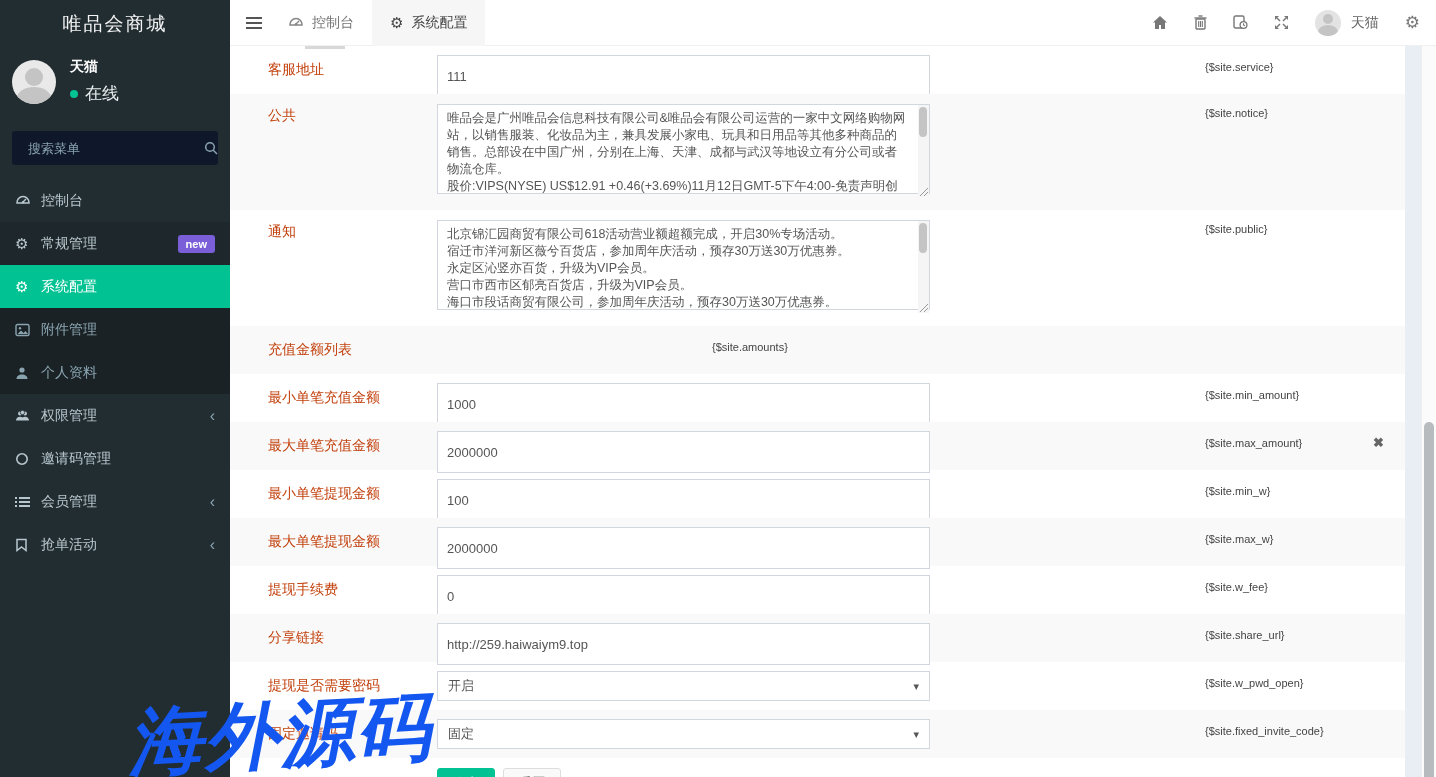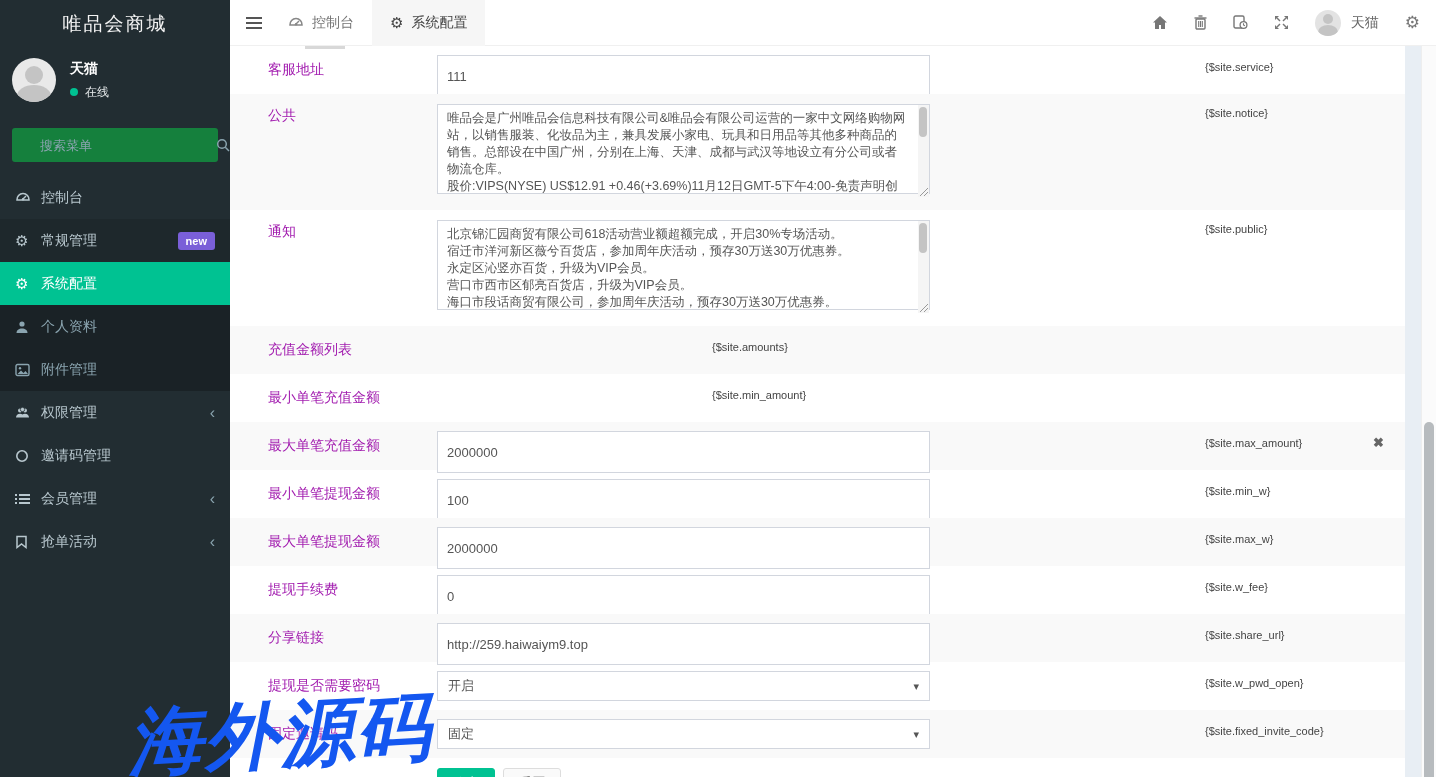--- a/index.html
+++ b/index.html
@@ -8,24 +8,24 @@
   
   .sidebar { position:absolute; left:0; top:0; width:230px; height:777px; background:#222d32; z-index:5; }
   .logo { height:48px; display:flex; align-items:center; justify-content:center;
           color:#f3f3f3; font-size:19px; letter-spacing:2px; }
   .user-panel { display:flex; align-items:center; padding:10px 12px 14px 12px; }
   .avatar { width:44px; height:44px; border-radius:50%; background:#e9e9e9; position:relative; overflow:hidden; flex:0 0 44px; }
   .avatar:before { content:""; position:absolute; left:13px; top:8px; width:18px; height:18px; border-radius:50%; background:#c4c4c4; }
   .avatar:after { content:""; position:absolute; left:5px; top:27px; width:34px; height:22px; border-radius:50%; background:#c4c4c4; }
   .user-info { margin-left:14px; }
   .user-name { color:#fff; font-size:14px; font-weight:bold; margin-bottom:6px; }
-  .user-status { color:#e8eced; font-size:12px; display:flex; align-items:center; }
+  .user-status { color:#e8eced; font-size:17px; display:flex; align-items:center; }
   .dot { width:8px; height:8px; border-radius:50%; background:#00c292; margin-right:7px; display:inline-block; }
-  .search-box { margin:12px 12px 14px 12px; background:#15803d; border-radius:3px; height:34px;
-                display:flex; align-items:center; padding:0 28px; }
+  .search-box { margin:12px 12px 14px 12px; background:#0f172a; border-radius:3px; height:34px;
+                display:flex; align-items:center; padding:0 16px; }
   .search-box input { flex:1; background:transparent; border:none; outline:none; color:#c9d4d9; font-size:13px; }
   .search-box input::placeholder { color:#8aa4af; }
   .menu { list-style:none; }
   .menu-item { height:43px; display:flex; align-items:center; padding:0 15px; color:#b8c7ce; font-size:14px; cursor:pointer; }
   .menu-item .mi-icon { width:26px; display:inline-flex; justify-content:flex-start; align-items:center; }
   .menu-item .chev { margin-left:auto; color:#8aa4af; font-size:16px; }
   .menu-item.parent-open { background:#1e282c; }
   .submenu { background:#1a2226; }
   .submenu .menu-item { color:#8aa4af; }
   .menu-item.active { background:#00c292; color:#fff; }
@@ -54,21 +54,21 @@
   .page-scrollbar { position:absolute; right:0; top:0; width:15px; bottom:0; background:#fbfbfb; border-left:1px solid #eee; }
   .page-scroll-thumb { position:absolute; left:2px; right:2px; top:422px; height:360px; background:#b7bbbe; border-radius:6px; }
 
   .cutoff-frag { position:absolute; left:75px; top:0; width:40px; height:3px; background:#d8d8d8; }
 
   .form { width:100%; }
   .frow { display:flex; align-items:flex-start; padding:0 0 0 38px; position:relative; }
   .frow.shade { background:#f9f9f9; }
   .frow.simple { height:48px; padding-top:9px; }
   .frow.tall { height:116px; padding-top:10px; }
-  .flabel { width:169px; font-size:14px; color:#a21caf; padding-top:6px; flex:0 0 169px; }
+  .flabel { width:169px; font-size:14px; color:#c2410c; padding-top:6px; flex:0 0 169px; }
   .frow.tall .flabel { padding-top:3px; }
   .fctl { width:493px; flex:0 0 493px; }
   .fvar { margin-left:275px; font-size:11px; color:#444; padding-top:6px; }
   .frow.tall .fvar { padding-top:3px; }
   .row-close { position:absolute; right:22px; top:13px; color:#666; font-size:13px; font-weight:bold; cursor:pointer; }
 
   .tinput { width:100%; height:42px; border:1px solid #d2d6de; background:#fff; font-size:13px; color:#555;
             padding:0 9px; outline:none; font-family:"Liberation Sans", sans-serif; }
   .ta-wrap { position:relative; width:493px; }
   .ttext { width:100%; height:90px; border:1px solid #d2d6de; background:#fff; font-size:12.5px; color:#555;
@@ -140,39 +140,39 @@
       <span>常规管理</span>
       <span class="badge-new">new</span>
     </li>
 
     <div class="submenu">
       <li class="menu-item active">
         <span class="mi-icon gear-glyph" style="color:#fff;">
             <span>⚙</span>
           </span>
         <span>系统配置</span>
-      </li>
-      <li class="menu-item">
-        <span class="mi-icon">
-          <svg width="14" height="14" viewBox="0 0 14 14">
-              <circle cx="7" cy="4" r="2.6" fill="#8aa4af"></circle>
-              <path d="M1.5 13c0-3 2.4-4.6 5.5-4.6S12.5 10 12.5 13z" fill="#8aa4af"></path>
-            </svg>
-        </span>
-        <span>个人资料</span>
       </li>
       <li class="menu-item">
         <span class="mi-icon">
           <svg width="15" height="14" viewBox="0 0 15 14">
               <rect x="1" y="1.5" width="13" height="11" rx="1.5" fill="none" stroke="#8aa4af" stroke-width="1.4"></rect>
               <circle cx="5" cy="5.3" r="1.2" fill="#8aa4af"></circle>
               <path d="M2.5 11l3.5-3.5 2.5 2.5 2-2 2.5 3z" fill="#8aa4af"></path>
             </svg>
         </span>
         <span>附件管理</span>
+      </li>
+      <li class="menu-item">
+        <span class="mi-icon">
+          <svg width="14" height="14" viewBox="0 0 14 14">
+              <circle cx="7" cy="4" r="2.6" fill="#8aa4af"></circle>
+              <path d="M1.5 13c0-3 2.4-4.6 5.5-4.6S12.5 10 12.5 13z" fill="#8aa4af"></path>
+            </svg>
+        </span>
+        <span>个人资料</span>
       </li>
     </div>
 
     <li class="menu-item">
       <span class="mi-icon">
         <svg width="17" height="14" viewBox="0 0 17 14">
             <circle cx="5" cy="4.5" r="2" fill="#b8c7ce"></circle>
             <circle cx="10" cy="4.5" r="2" fill="#b8c7ce"></circle>
             <circle cx="7.5" cy="3.5" r="2.2" fill="#b8c7ce" stroke="#222d32" stroke-width=".8"></circle>
             <path d="M1 11.5c0-2.4 1.8-3.8 4-3.8 1 0 1.9.3 2.5.8.6-.5 1.5-.8 2.5-.8 2.2 0 4 1.4 4 3.8z" fill="#b8c7ce"></path>
@@ -337,20 +337,21 @@
       <div class="fvar">{$site.public}</div>
     </div>
 
     <div class="frow simple shade">
       <div class="flabel">充值金额列表</div>
       <div class="fvar">{$site.amounts}</div>
     </div>
 
     <div class="frow simple">
       <div class="flabel">最小单笔充值金额</div>
+      <div class="fctl"><input class="tinput" value="1000" style=""></div>
       <div class="fvar">{$site.min_amount}</div>
     </div>
 
     <div class="frow simple shade">
       <div class="flabel">最大单笔充值金额</div>
       <div class="fctl"><input class="tinput" value="2000000" style=""></div>
       <div class="fvar">{$site.max_amount}</div>
       <span class="row-close">✖</span>
     </div>
 

